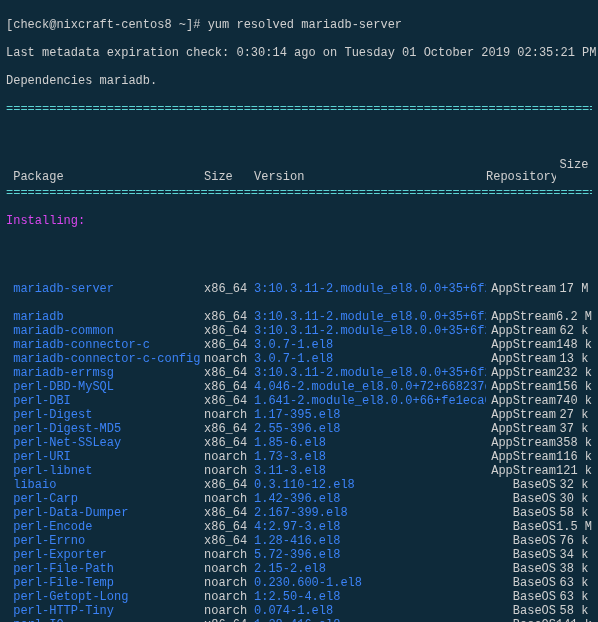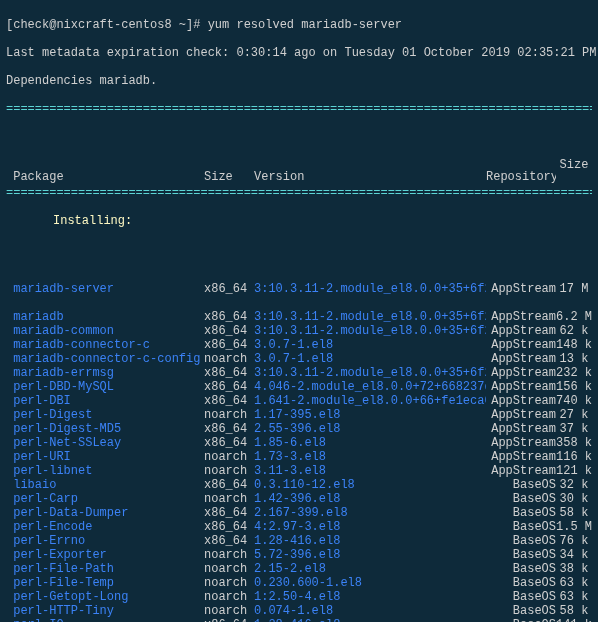--- a/index.html
+++ b/index.html
@@ -27,21 +27,21 @@
     height: 14px;
   }
   
   .c-pkg  { display:inline-block; width: 198px; overflow:hidden;margin-top:40px; }
   .c-arch { display:inline-block; width: 50px;  overflow:hidden; }
   .c-ver  { display:inline-block; width: 232px; overflow:hidden;margin-top:7px; }
   .c-repo { display:inline-block; width: 70px;  overflow:hidden; text-align:right;}
   .c-size { display:inline-block; width: 36px;  overflow:hidden; text-align:center; }
   .hdr .c-pkg, .hdr .c-arch, .hdr .c-ver, .hdr .c-repo, .hdr .c-size { color:#d0d0d0; }
   .hdr2 { text-align:right; display:block; height:14px; }
-  .section { color:#fef9c3;margin-left:47px; }
+  .section { color:#d946ef; }
 </style>
 </head>
 <body>
 <div class="term">
 <span class="row"><span>[check@nixcraft-centos8 ~]# </span><span class="white">yum resolved mariadb-server</span></span>
 <span class="row">Last metadata expiration check: 0:30:14 ago on Tuesday 01 October 2019 02:35:21 PM UTC.</span>
 <span class="row">Dependencies mariadb.</span>
 <span class="divider">==========================================================================================</span>
 <span class="row hdr"><span class="c-pkg"> Package</span><span class="c-arch">Size</span><span class="c-ver">Version</span><span class="c-repo">Repository</span></span>
 <span class="row hdr2"><span class="c-size" style="float:right">Size</span></span>

